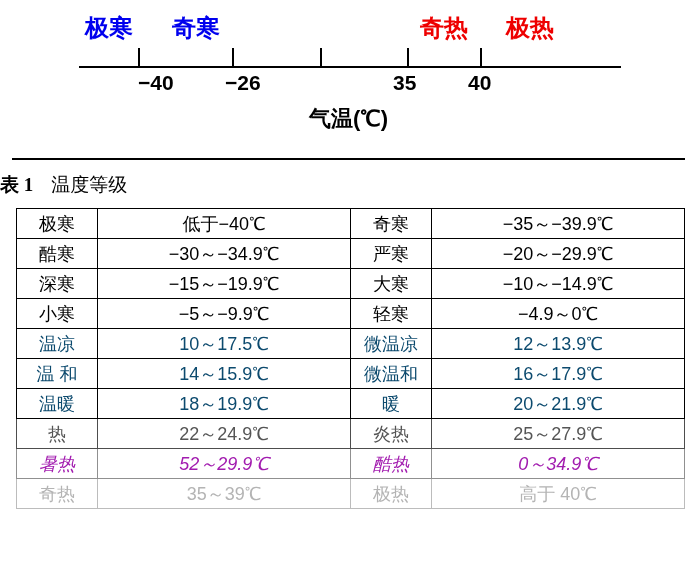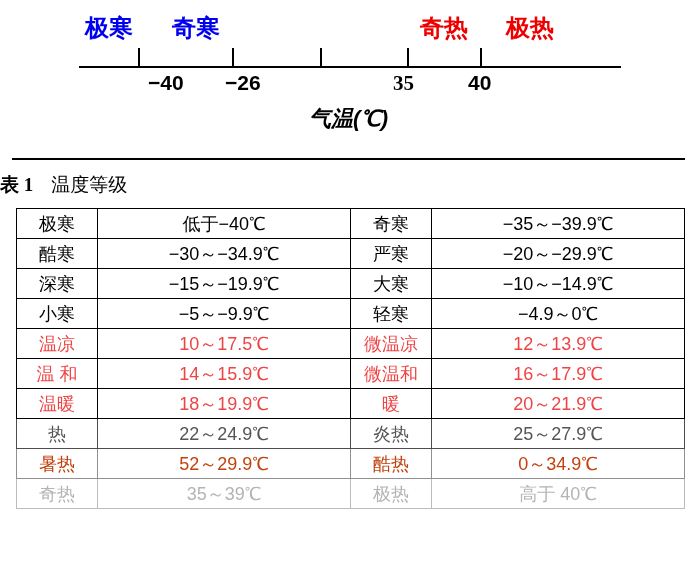--- a/index.html
+++ b/index.html
@@ -67,21 +67,20 @@
   }
   .axis-caption {
     position: absolute;
     top: 104px;
     left: 0;
     width: 697px;
     text-align: center;
     font-family: "Liberation Sans", sans-serif;
     font-weight: bold;
     font-size: 22px;
-    font-style: italic;
   }
 
   
   .rule {
     position: absolute;
     top: 158px;
     left: 12px;
     width: 673px;
     height: 2px;
     background: #000000;
@@ -123,23 +122,23 @@
     font-size: 18px;
     text-align: center;
     padding: 0;
     font-family: "Liberation Sans", sans-serif;
   }
   td.name-cell { width: 80px; }
   td.range-cell { width: 252px; }
 
   
   tr.fade-1 td { color: #000000; }
-  tr.fade-2 td { color: #ef4444; }
+  tr.fade-2 td { color: #0c4a6e; }
   tr.fade-3 td { color: #555555; }
-  tr.fade-4 td { color: #c2410c; }
+  tr.fade-4 td { color: #a21caf; font-style: italic; }
   tr.fade-5 td { color: #b4b4b4; }
   tr.fade-3 td { border-color: #4d4d4d; }
   tr.fade-4 td { border-color: #909090; }
   tr.fade-5 td { border-color: #bcbcbc; }
 </style>
 </head>
 <body>
 
 <div class="page">
 
@@ -153,23 +152,23 @@
     </div>
 
     <div class="axis-line"></div>
 
     <div class="tick" style="left:138px;"></div>
     <div class="tick" style="left:232px;"></div>
     <div class="tick" style="left:320px;"></div>
     <div class="tick" style="left:407px;"></div>
     <div class="tick" style="left:480px;"></div>
 
-    <span class="tick-label" style="left:148px;">−40</span>
+    <span class="tick-label" style="left:138px;">−40</span>
     <span class="tick-label" style="left:225px;">−26</span>
-    <span class="tick-label" style="left:393px;font-family:Liberation Serif, serif;">35</span>
+    <span class="tick-label" style="left:393px;">35</span>
     <span class="tick-label" style="left:468px;">40</span>
 
     <div class="axis-caption">气温(℃)</div>
   </div>
 
   <div class="rule"></div>
 
   <div class="table-caption">
     <span class="caption-num">表 1</span><span class="caption-text">温度等级</span>
   </div>

